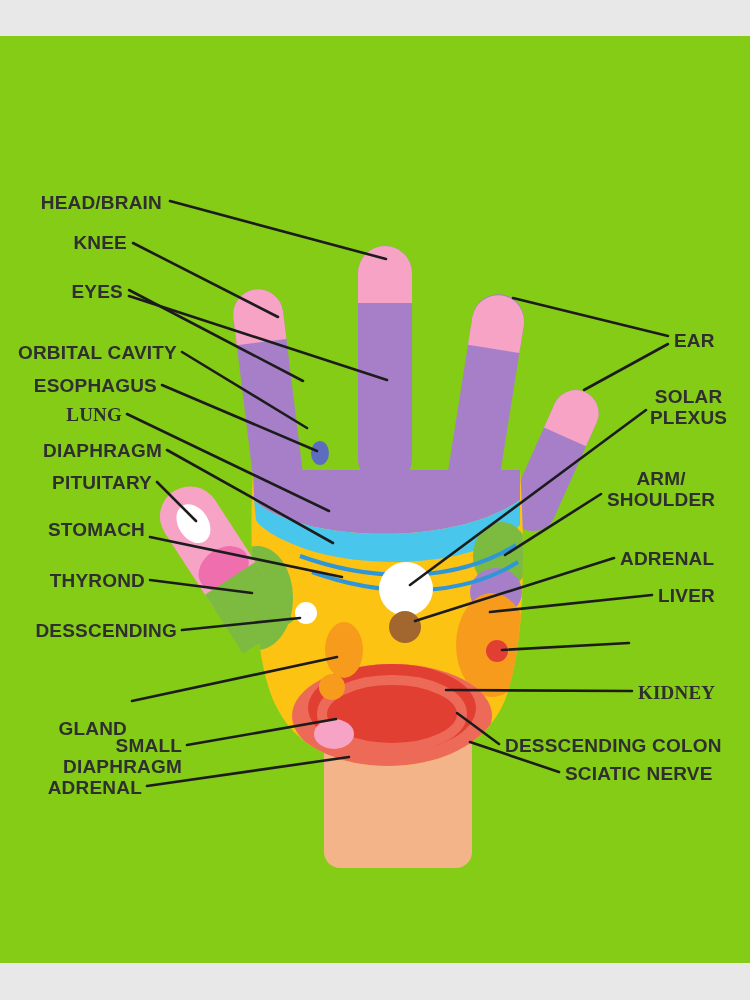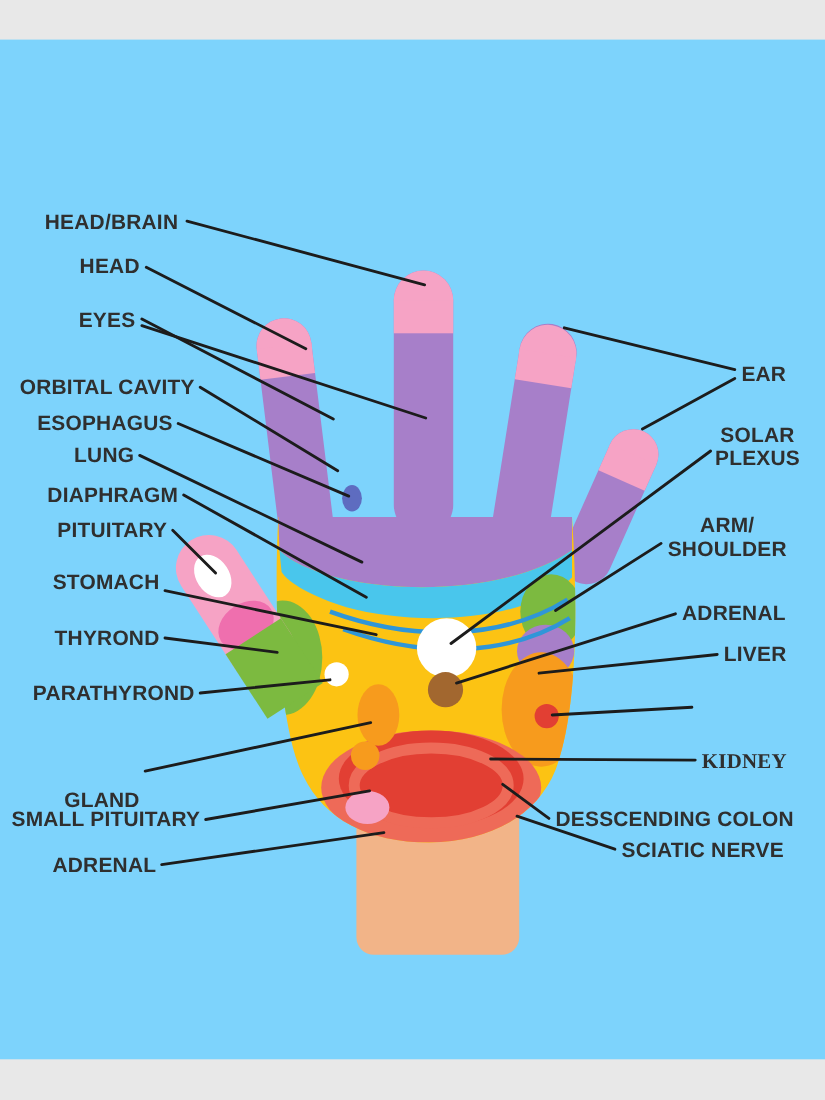--- a/index.html
+++ b/index.html
@@ -1,18 +1,18 @@
 <!DOCTYPE html>
 <html style="--background: #ffffff; --frame-bar: #e8e8e8; --text: #2f2f2f; --line: #1c1c1c; --finger-purple: #a77fc9; --tip-pink: #f6a3c5; --palm-yellow: #fcc313; --lung-cyan: #49c6ec; --diaphragm-blue: #2f96d8; --zone-green: #7cba40; --zone-orange: #f79b1d; --zone-red: #e23f33; --zone-salmon: #ee6a58; --wrist-skin: #f2b488; --adrenal-brown: #a2672f; --esophagus-blue: #5e6cc0; --deep-pink: #ef6fae; --white: #ffffff;"><head>
 <meta charset="utf-8">
 <style>
   html,body { margin:0; padding:0; background:#fff; }
   .stage {
     position:relative; width:750px; height:1000px; overflow:hidden;
-    background:#7dd3fc;
+    background:#84cc16;
     font-family:"Liberation Sans", sans-serif;
   }
   .bar { position:absolute; left:0; width:100%; background:var(--frame-bar,#e8e8e8); }
   .bar.top { top:0; height:36px; }
   .bar.bottom { bottom:0; height:37px; }
   svg.hand { position:absolute; left:0; top:0; }
   .lbl {
     position:absolute;
     font-weight:700; font-size:19px; line-height:1.12;
     color:var(--text,#2f2f2f);
@@ -116,32 +116,32 @@
       <line x1="614" y1="558" x2="415" y2="621"></line>
       <line x1="652" y1="595" x2="490" y2="612"></line>
       <line x1="629" y1="643" x2="502" y2="650"></line>
       <line x1="632" y1="691" x2="446" y2="690"></line>
       <line x1="499" y1="744" x2="457" y2="713"></line>
       <line x1="559" y1="772" x2="470" y2="742"></line>
     </g>
   </svg>
 
   <div class="lbl left" style="right:588px; top:192px;">HEAD/BRAIN</div>
-  <div class="lbl left" style="right:623px; top:232px;">HEAD</div>
+  <div class="lbl left" style="right:623px; top:232px;">KNEE</div>
   <div class="lbl left" style="right:627px; top:281px;">EYES</div>
   <div class="lbl left" style="right:573px; top:342px;">ORBITAL CAVITY</div>
   <div class="lbl left" style="right:593px; top:375px;">ESOPHAGUS</div>
-  <div class="lbl left" style="right:628px; top:404px;">LUNG</div>
+  <div class="lbl left" style="right:628px; top:404px;font-family:Liberation Serif, serif;">LUNG</div>
   <div class="lbl left" style="right:588px; top:440px;">DIAPHRAGM</div>
   <div class="lbl left" style="right:598px; top:472px;">PITUITARY</div>
   <div class="lbl left" style="right:605px; top:519px;">STOMACH</div>
   <div class="lbl left" style="right:605px; top:570px;">THYROND</div>
-  <div class="lbl left" style="right:573px; top:620px;">PARATHYROND</div>
+  <div class="lbl left" style="right:573px; top:620px;">DESSCENDING</div>
   <div class="lbl left" style="right:623px; top:691px;margin-top:27px;">GLAND</div>
-  <div class="lbl left" style="right:568px; top:735px;">SMALL PITUITARY</div>
+  <div class="lbl left" style="right:568px; top:735px;">SMALL DIAPHRAGM</div>
   <div class="lbl left" style="right:608px; top:777px;">ADRENAL</div>
 
   <div class="lbl right" style="left:674px; top:330px;">EAR</div>
   <div class="lbl right center" style="left:607px; top:468px;">ARM/
 SHOULDER</div>
   <div class="lbl right center" style="left:650px; top:386px;">SOLAR
 PLEXUS</div>
   <div class="lbl right" style="left:620px; top:548px;">ADRENAL</div>
   <div class="lbl right" style="left:658px; top:585px;text-align:center;">LIVER</div>
   <div class="lbl right" style="left:638px; top:682px;font-family:Liberation Serif, serif;">KIDNEY</div>

